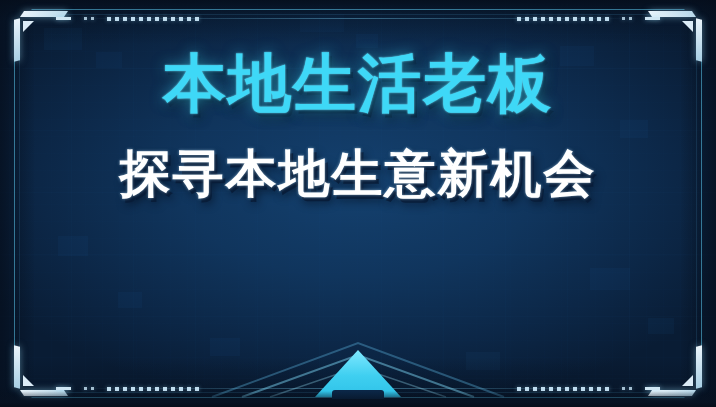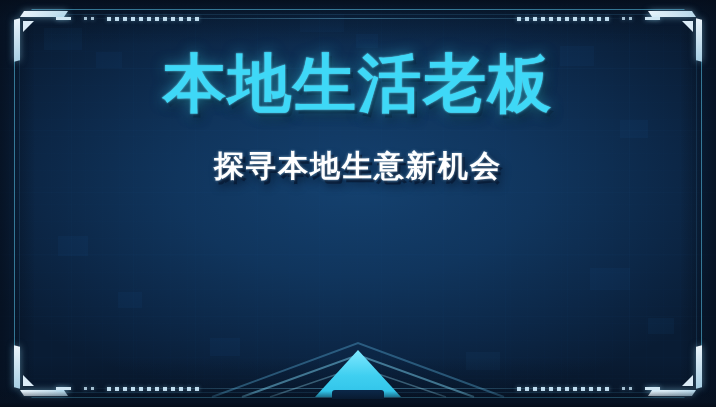--- a/index.html
+++ b/index.html
@@ -214,24 +214,24 @@
       0 0 14px rgba(62,216,247,0.55),
       3px 4px 0 rgba(8,30,58,0.85),
       4px 6px 10px rgba(4,16,34,0.75);
     white-space: nowrap;
   }
   .title-line.l2 {
     margin-top: 6px;
   }
 
   .subtitle {
-    margin-top: 30px;
+    margin-top: 24px;
     font-family: "DejaVu Sans", "Liberation Sans", sans-serif;
     font-weight: bold;
-    font-size: 30px;
+    font-size: 51px;
     letter-spacing: 2px;
     color: #ffffff;
     text-shadow:
       0 0 3px rgba(190,230,255,0.6),
       3px 4px 0 rgba(8,28,55,0.9),
       4px 6px 9px rgba(4,14,30,0.7);
     white-space: nowrap;
   }
 
   

